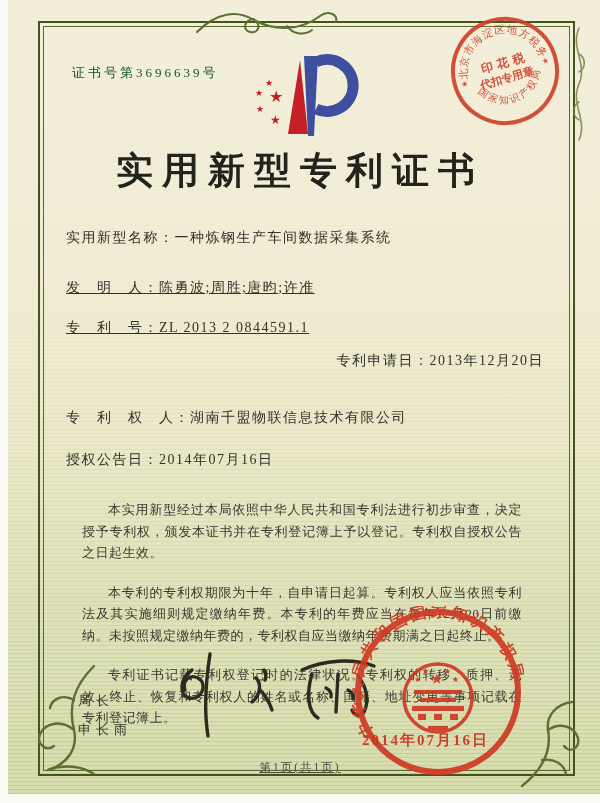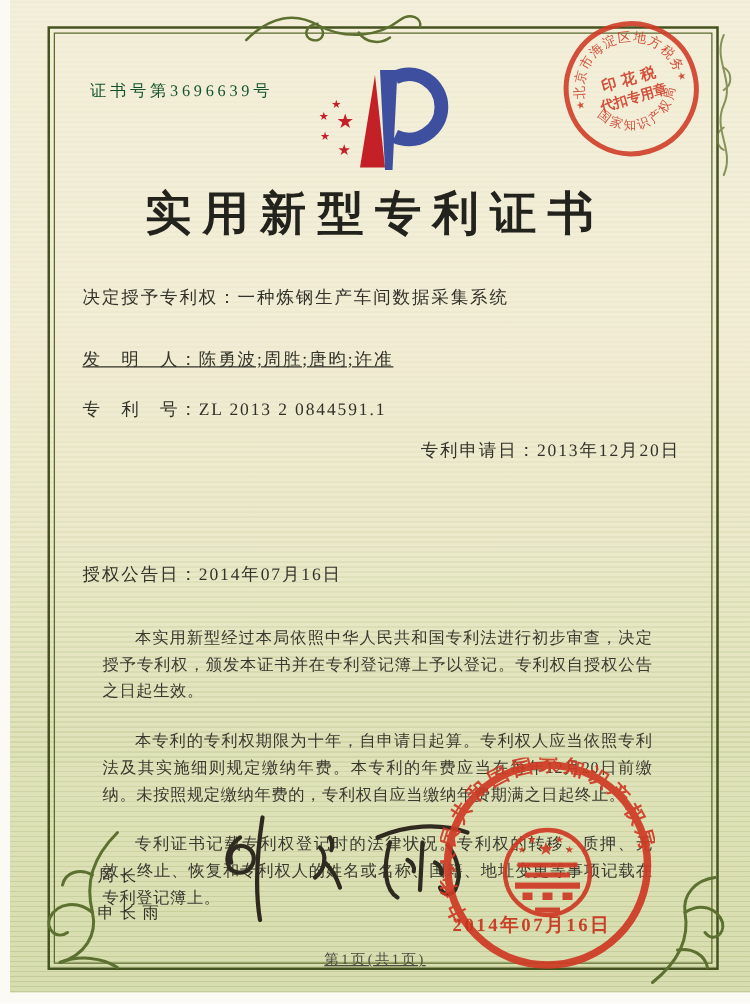--- a/index.html
+++ b/index.html
@@ -38,21 +38,21 @@
     transform:rotate(-16deg);opacity:.88;
   }
   .title{
     position:absolute;left:0;top:146px;width:100%;text-align:center;
     font-size:37px;font-weight:bold;color:#23231d;letter-spacing:9px;
   }
   .field{
     position:absolute;left:66px;right:56px;font-size:14px;color:#33322a;
     letter-spacing:1.5px;white-space:nowrap;
   }
-  .f0{top:229px;} .f1{top:279px;text-decoration:underline;} .f2{top:319px;} .f3{top:352px;text-align:right;} .f4{top:409px;} .f5{top:451px;}
+  .f0{top:229px;} .f1{top:279px;text-decoration:underline;} .f2{top:319px;text-decoration:underline;} .f3{top:352px;text-align:right;} .f4{top:409px;} .f5{top:451px;}
   .body-text{
     position:absolute;left:64px;right:60px;top:481px;
     font-size:13px;line-height:21.5px;color:#3a392f;text-align:justify;
     letter-spacing:.5px;
   }
   .body-text p{margin:18px;text-indent:2em;}
   .officer{
     position:absolute;left:78px;top:686px;font-size:13px;color:#33322a;
     letter-spacing:5px;line-height:29px;
   }
@@ -135,24 +135,25 @@
       <textPath href="#taxBottom" startOffset="6%">国家知识产权局</textPath>
     </text>
     <text x="58" y="54" font-size="12" fill="#cf3a25" text-anchor="middle" font-weight="bold">印 花 税</text>
     <text x="58" y="69" font-size="11" fill="#cf3a25" text-anchor="middle" font-weight="bold">代扣专用章</text>
     <text x="12" y="62" font-size="8" fill="#cf3a25">★</text>
     <text x="96" y="62" font-size="8" fill="#cf3a25">★</text>
   </svg>
 
   <div class="title">实用新型专利证书</div>
 
-  <div class="field f0"><span>决定授予专利权：</span><span>一种炼钢生产车间数据采集系统</span></div>
+  <div class="field f0"><span>实用新型名称：</span><span>一种炼钢生产车间数据采集系统</span></div>
   <div class="field f1"><span>发　明　人：</span><span>陈勇波;周胜;唐昀;许准</span></div>
   <div class="field f2"><span>专　利　号：</span><span>ZL 2013 2 0844591.1</span></div>
   <div class="field f3"><span>专利申请日：</span><span>2013年12月20日</span></div>
+  <div class="field f4"><span>专　利　权　人：</span><span>湖南千盟物联信息技术有限公司</span></div>
   <div class="field f5"><span>授权公告日：</span><span>2014年07月16日</span></div>
 
   <div class="body-text">
     <p>本实用新型经过本局依照中华人民共和国专利法进行初步审查，决定授予专利权，颁发本证书并在专利登记簿上予以登记。专利权自授权公告之日起生效。</p>
     <p>本专利的专利权期限为十年，自申请日起算。专利权人应当依照专利法及其实施细则规定缴纳年费。本专利的年费应当在每年12月20日前缴纳。未按照规定缴纳年费的，专利权自应当缴纳年费期满之日起终止。</p>
     <p>专利证书记载专利权登记时的法律状况。专利权的转移、质押、无效、终止、恢复和专利权人的姓名或名称、国籍、地址变更等事项记载在专利登记簿上。</p>
   </div>
 
   <div class="officer">
     <div>局长</div>

